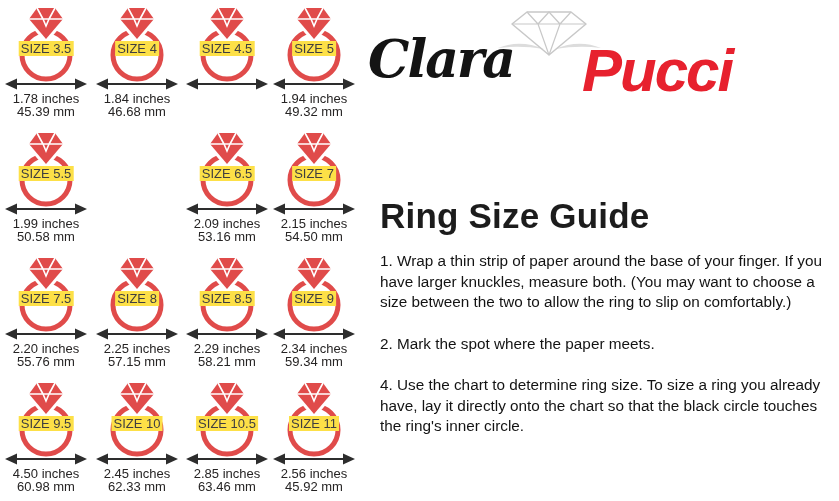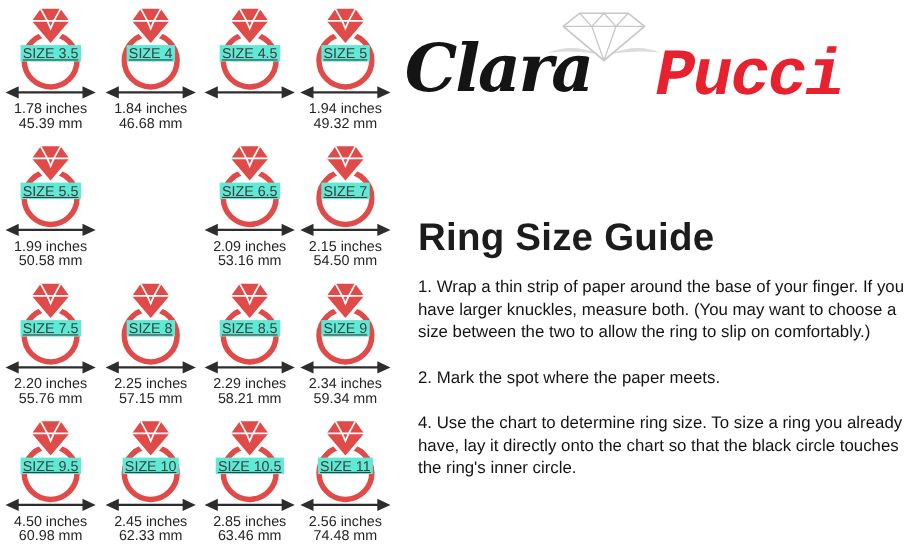--- a/index.html
+++ b/index.html
@@ -5,30 +5,30 @@
   html,body{margin:0;padding:0;background:#fff;}
   .page{position:relative;width:839px;height:501px;background:#ffffff;
         font-family:"Liberation Sans",sans-serif;overflow:hidden;}
 
   
   .cell{position:absolute;width:90px;text-align:center;}
   .c1{left:1px}.c2{left:92px}.c3{left:182px}.c4{left:269px}
   .r1{top:5px}.r2{top:130px}.r3{top:255px}.r4{top:380px}
   .cell svg.ring{display:block;margin:0 auto;}
   .size-label{position:absolute;top:36px;left:50%;transform:translateX(-50%);
-      background:#5eead4;padding:0 2px;font-size:13px;color:#3f3e40;white-space:nowrap;text-decoration:underline;}
+      background:#fde047;padding:0 2px;font-size:13px;color:#3f3e40;white-space:nowrap;}
   .meas{margin-top:2px;font-size:13px;line-height:12.5px;color:#262424;}
 
   
   .logo{position:absolute;left:366px;top:20px;width:470px;height:90px;}
   .logo .clara{position:absolute;left:2px;top:8px;
       font-family:"DejaVu Serif",serif;font-style:italic;font-weight:700;
-      font-size:60px;letter-spacing:-2px;color:#141414;}
-  .logo .pucci{position:absolute;left:230px;top:16px;
-      font-family:Liberation Mono, monospace;font-style:italic;font-weight:700;
+      font-size:52px;letter-spacing:-2px;color:#141414;}
+  .logo .pucci{position:absolute;left:216px;top:16px;
+      font-family:Liberation Sans, sans-serif;font-style:italic;font-weight:700;
       font-size:60px;letter-spacing:-2px;color:#e7212e;}
   .logo-diamond{position:absolute;left:126px;top:-14px;}
 
   
   .heading{position:absolute;left:380px;top:196px;font-size:35px;font-weight:700;
       color:#1c1c1c;letter-spacing:0.2px;}
   .steps{position:absolute;left:380px;top:251px;width:456px;font-size:15.3px;
       line-height:20.5px;color:#131313;}
   .step{margin:0 0 21px 0;}
   .step:last-child{margin-bottom:0;}
@@ -191,21 +191,21 @@
         <div>63.46 mm</div>
       </div>
   </div>
   <div class="cell c4 r4">
     <svg class="ring" width="90" height="86">
         <use href="#ringShape"></use>
       </svg>
     <div class="size-label">SIZE 11</div>
     <div class="meas">
         <div>2.56 inches</div>
-        <div>74.48 mm</div>
+        <div>45.92 mm</div>
       </div>
   </div>
 
   <div class="logo">
     <span class="clara">Clara</span>
     <svg class="logo-diamond" width="115" height="54" viewBox="0 0 115 54">
       <path d="M6 42 Q28 33 52 43 Q28 39 6 42 Z" fill="#dcdcdc"></path>
       <path d="M63 43 Q87 33 109 42 Q87 39 63 43 Z" fill="#dcdcdc"></path>
       <path d="M20 18 L35 6 H79 L94 18 L57 49 Z" fill="none" stroke="#c8c8c8" stroke-width="1.5" stroke-linejoin="round"></path>
       <path d="M20 18 H94 M35 6 L46 18 L57 6 L68 18 L79 6 M46 18 L57 49 M68 18 L57 49" fill="none" stroke="#c8c8c8" stroke-width="1.2"></path>

